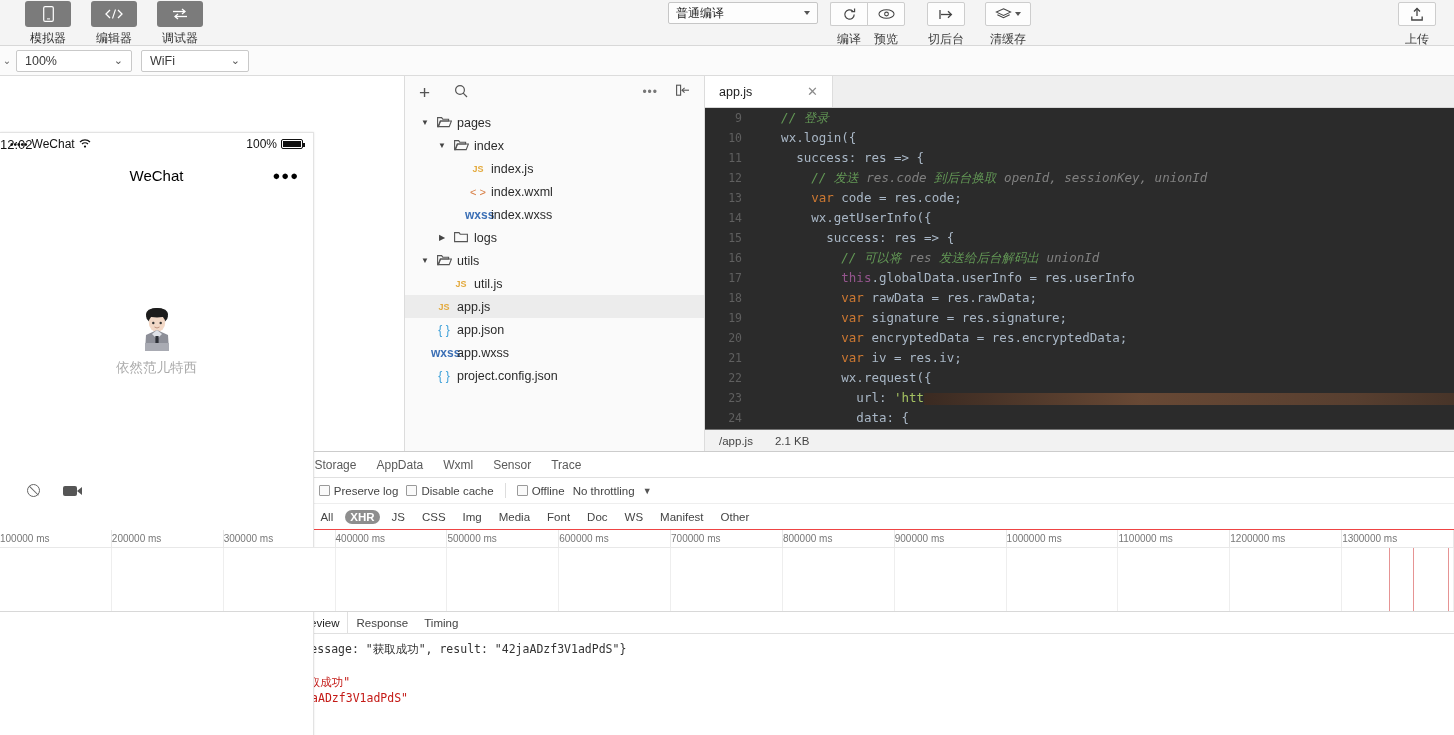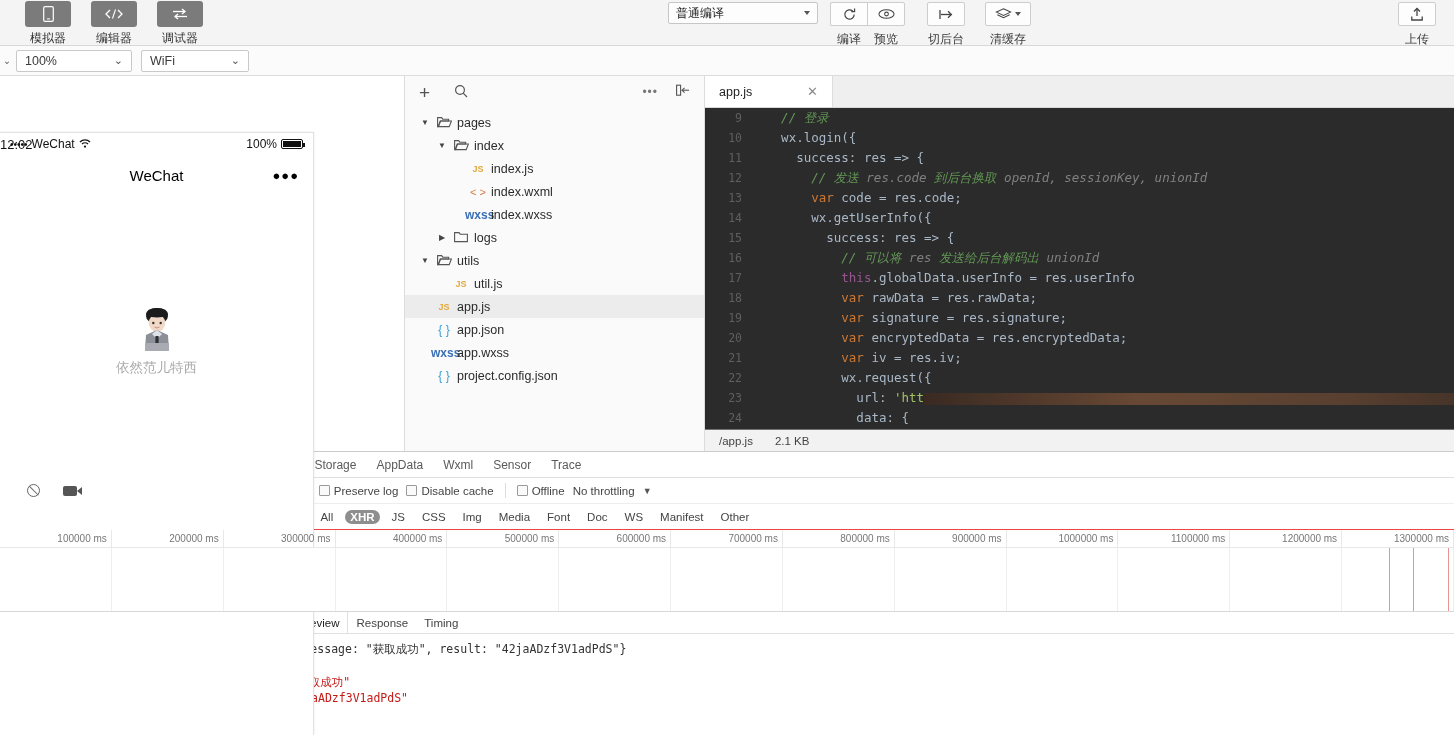--- a/index.html
+++ b/index.html
@@ -150,21 +150,21 @@
   .cb { width: 11px; height: 11px; border: 1px solid #9a9a9a; background: #fafafa; border-radius: 1px; display:inline-block; vertical-align: middle; cursor: pointer;}
   .lbl-ck { display: flex; align-items: center; gap: 4px; cursor: pointer; white-space: nowrap; }
   .viewbtn { display:flex; align-items:center; cursor:pointer;}
   .throttle-caret { font-size: 9px; color: #555; cursor:pointer; }
   .filt-row { height: 26px; display: flex; align-items: center; padding: 0 6px; gap: 7px; border-bottom: 1px solid #ef4444; font-size: 11.5px; }
   .filt-input { width: 144px; height: 18px; border: 1px solid #bdbdbd; background: #fff; font-size: 11.5px; color: #999; padding: 0 5px; line-height: 17px; border-radius: 1px;}
   .ftype { padding: 1px 5px; border-radius: 7px; color: #444; cursor: pointer; white-space: nowrap;}
   .ftype.on { background: #8e8e8e; color: #fff; font-weight: bold; }
   .timeline { height: 82px; border-bottom: 1px solid #d8d8d8; display: flex; flex-direction: column; position: relative;}
   .ruler { height: 18px; display: flex; border-bottom: 1px solid #e8e8e8; position: relative;}
-  .tick { flex: 1; border-right: 1px solid #e8e8e8; font-size: 10px; color: #777; text-align: right; padding-right: 4px; line-height: 18px; }
+  .tick { flex: 1; border-right: 1px solid #e8e8e8; font-size: 10px; color: #777; text-align: left; padding-right: 4px; line-height: 18px; }
   .graph { flex: 1; display: flex; position: relative; background: #fff; }
   .gcell { flex: 1; border-right: 1px solid #eee; }
   .markline { position: absolute; top: 0; bottom: 0; width: 1px; background: rgba(210,60,60,.55); }
   .dt-body { flex: 1; display: flex; min-height: 0; }
   .req-list { width: 200px; min-width: 200px; border-right: 1px solid #d8d8d8; display: flex; flex-direction: column;}
   .req-head { height: 22px; display: flex; align-items: center; padding-left: 6px; font-size: 11.5px; color: #333; border-bottom: 1px solid #e4e4e4;}
   .req-row { height: 20px; display: flex; align-items: center; gap: 5px; padding-left: 6px; font-size: 11.5px; background: #6a9ee8; color: #fff; cursor: pointer; overflow: hidden; white-space: nowrap;}
   .req-row .sq { width: 11px; height: 11px; background: #fff; border: 1px solid #dfe7f5; border-radius: 1px; flex: none;}
   .detail { flex: 1; display: flex; flex-direction: column; min-width: 0;}
   .detail-tabs { height: 22px; display: flex; align-items: center; border-bottom: 1px solid #e0e0e0; font-size: 11.5px; padding-left: 6px; gap: 0;}

